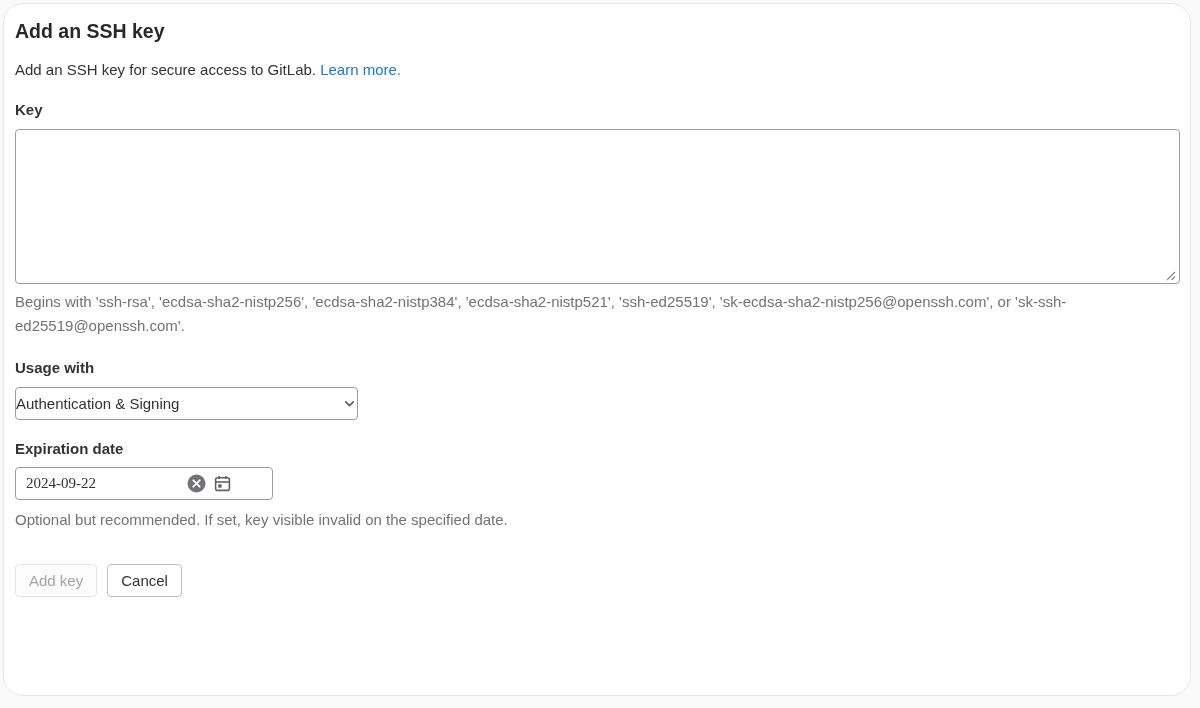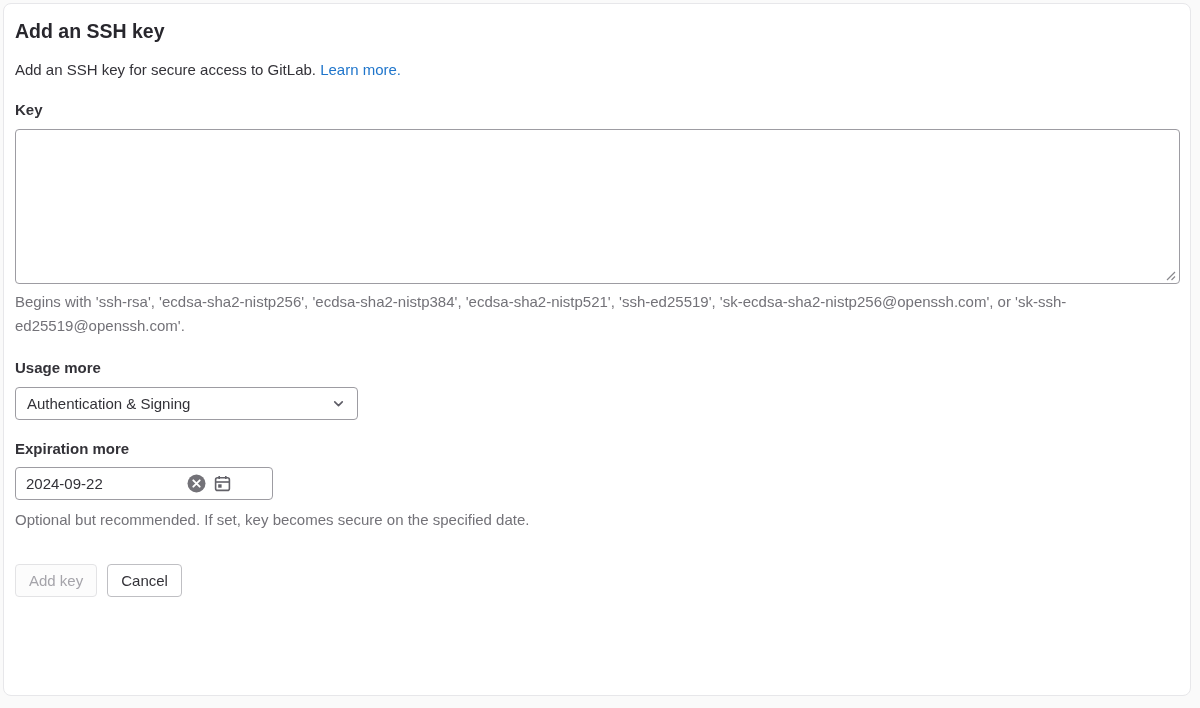--- a/index.html
+++ b/index.html
@@ -11,21 +11,21 @@
     font-size: 15px;
     color: #333238;
     -webkit-font-smoothing: antialiased;
   }
   .card {
     position: absolute;
     left: 3px; top: 3px;
     width: 1188px; height: 693px;
     background: #ffffff;
     border: 1px solid #e7e7ea;
-    border-radius: 8px;
+    border-radius: 20px;
     padding: 13px 11px;
   }
   .page-title {
     margin: 2px 0 15px;
     font-size: 19.5px;
     font-weight: 700;
     color: #28272d;
     line-height: 1.3;
   }
   .page-desc {
@@ -87,25 +87,25 @@
   .w-mid { width: 343px; }
   .input-hint { margin-top: 8px; }
   .select-box {
     width: 343px; height: 33px;
     border: 1px solid #9d9ca2;
     border-radius: 4px;
     background: #fff;
     display: flex;
     align-items: center;
     justify-content: space-between;
-    padding: 0 11px;
+    padding: 0 0;
     cursor: pointer;
     color: #333238;
   }
-  .date-wrap { position: relative; width: 225px; }
+  .date-wrap { position: relative; width: 225px; font-family: Liberation Serif, serif; }
   input.date-input { width: 258px; padding-right: 64px; }
   .date-icons {
     position: absolute;
     right: 9px; top: 0;
     height: 33px;
     display: flex;
     align-items: center;
     gap: 8px;
   }
   .icon-btn {
@@ -156,54 +156,54 @@
         <svg width="11" height="11" viewBox="0 0 11 11">
           <path d="M10 2 L2 10 M10 6.5 L6.5 10" stroke="#89888d" stroke-width="1.2" fill="none"></path>
         </svg>
       </span>
     </div>
     <p class="hint">Begins with 'ssh-rsa', 'ecdsa-sha2-nistp256', 'ecdsa-sha2-nistp384', 'ecdsa-sha2-nistp521', 'ssh-ed25519', 'sk-ecdsa-sha2-nistp256@openssh.com', or 'sk-ssh-ed25519@openssh.com'.</p>
   </div>
 
 
   <div class="form-group">
-    <label class="form-label">Usage more</label>
+    <label class="form-label">Usage with</label>
     <div class="select-box">
       <span>Authentication &amp; Signing</span>
       <span style="line-height:0;">
         <svg width="15" height="15" viewBox="0 0 16 16">
           <path d="M4 6.2 L8 10.2 L12 6.2" stroke="#5e5d66" stroke-width="1.7" fill="none" stroke-linecap="round" stroke-linejoin="round"></path>
         </svg>
       </span>
     </div>
   </div>
 
   <div class="form-group">
-    <label class="form-label">Expiration more</label>
+    <label class="form-label">Expiration date</label>
     <div class="date-wrap">
       <input type="text" class="text-input date-input" value="2024-09-22" style="">
       <span class="date-icons">
         <button class="icon-btn" type="button">
           <svg width="19" height="19" viewBox="0 0 19 19">
             <circle cx="9.5" cy="9.5" r="9" fill="#737278"></circle>
             <path d="M6.3 6.3 L12.7 12.7 M12.7 6.3 L6.3 12.7" stroke="#ffffff" stroke-width="1.9" stroke-linecap="round"></path>
           </svg>
         </button>
         <button class="icon-btn" type="button">
           <svg width="17" height="17" viewBox="0 0 17 17">
             <rect x="1.6" y="2.8" width="13.8" height="12.6" rx="2" fill="none" stroke="#626168" stroke-width="1.6"></rect>
             <line x1="1.6" y1="7" x2="15.4" y2="7" stroke="#626168" stroke-width="1.6"></line>
             <line x1="5.2" y1="0.9" x2="5.2" y2="4" stroke="#626168" stroke-width="1.6"></line>
             <line x1="11.8" y1="0.9" x2="11.8" y2="4" stroke="#626168" stroke-width="1.6"></line>
             <rect x="4.2" y="9.3" width="3.4" height="3.4" fill="#626168"></rect>
           </svg>
         </button>
       </span>
     </div>
-    <p class="hint input-hint">Optional but recommended. If set, key becomes secure on the specified date.</p>
+    <p class="hint input-hint">Optional but recommended. If set, key visible invalid on the specified date.</p>
   </div>
 
   <div class="actions">
     <button class="btn btn-default-disabled" type="button">Add key</button>
     <button class="btn btn-cancel" type="button">Cancel</button>
   </div>
 
 </div>
 
 </body></html>

